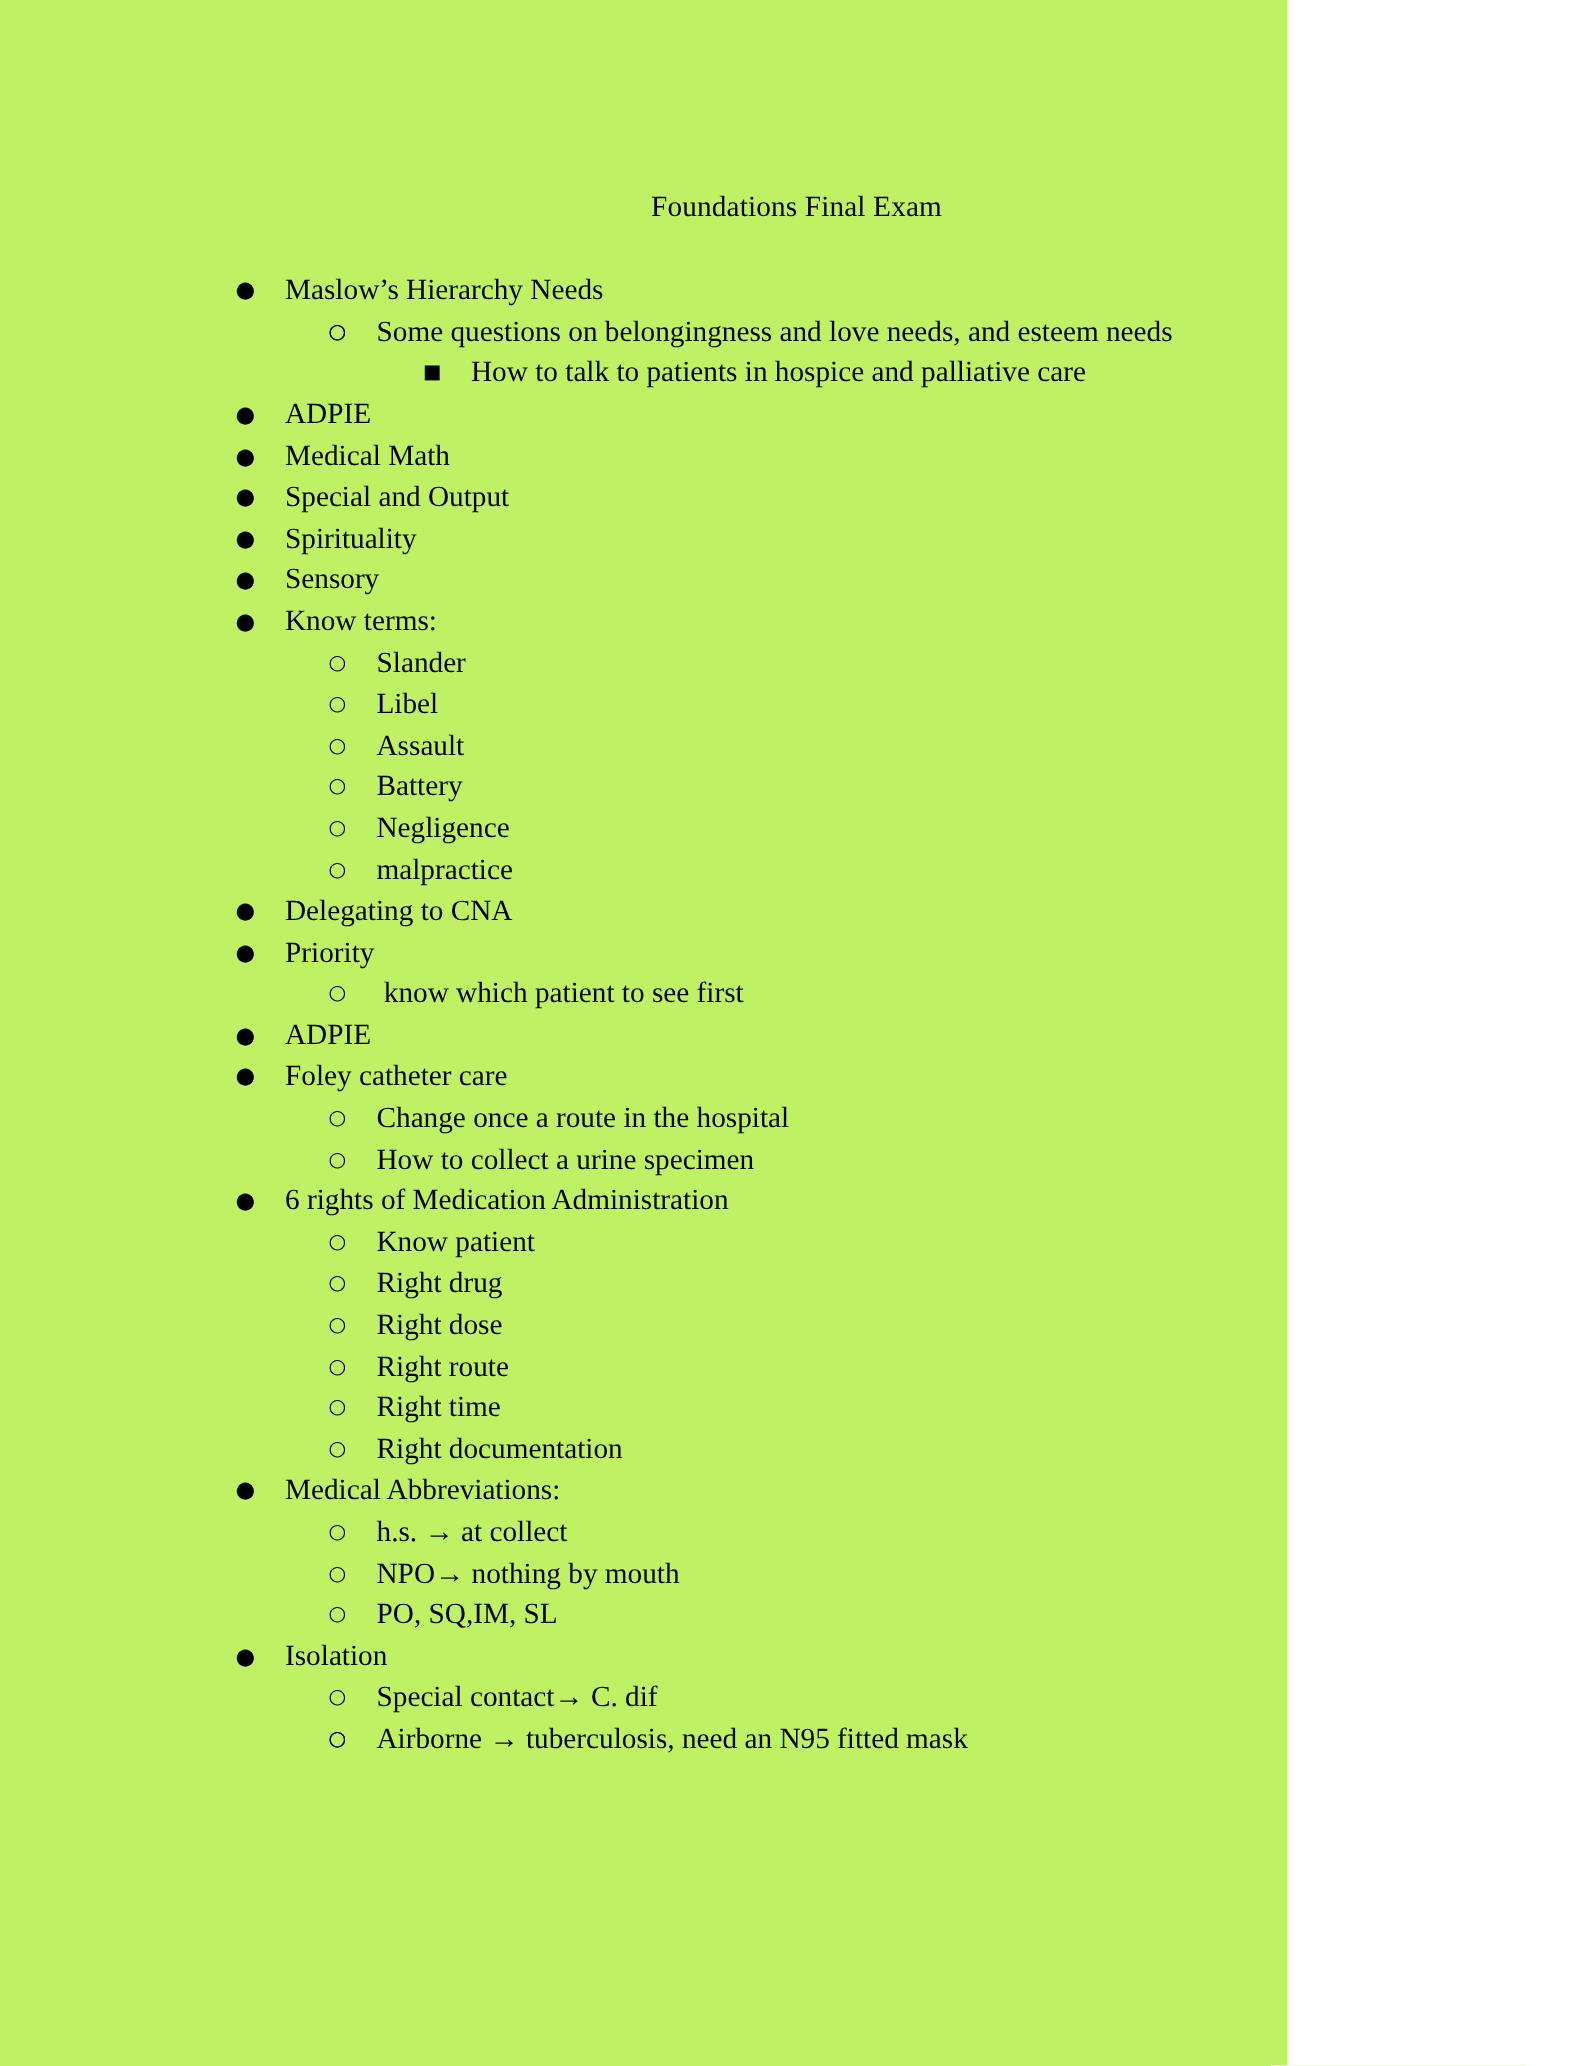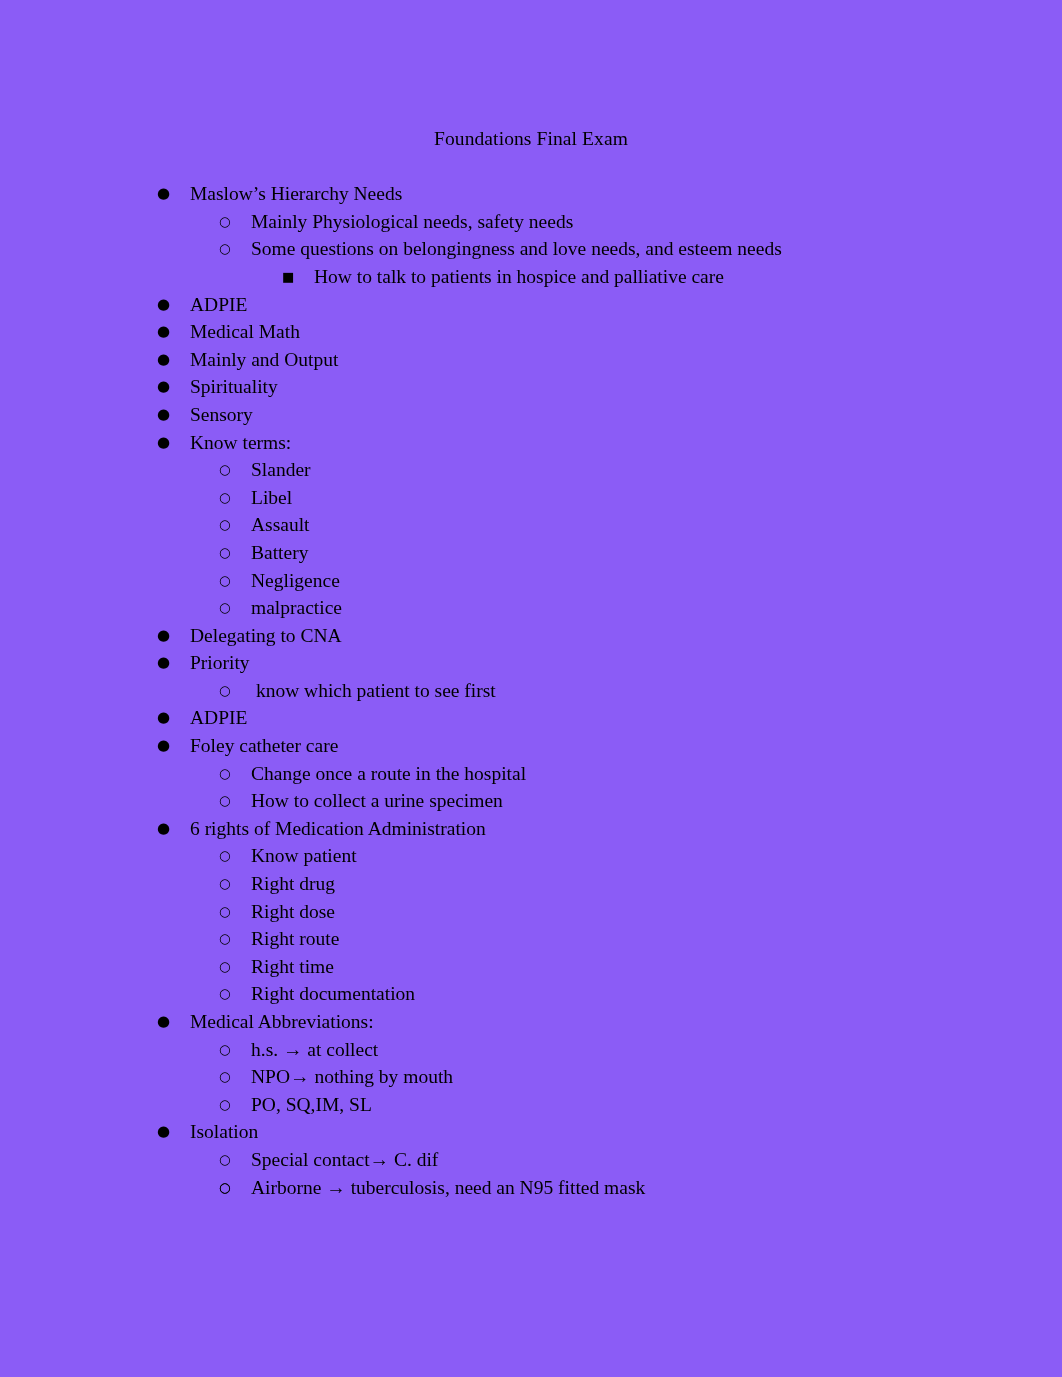--- a/index.html
+++ b/index.html
@@ -7,23 +7,23 @@
     padding: 0;
     background: #ffffff;
   }
   body {
     font-family: "Liberation Serif", "DejaVu Serif", serif;
     color: #000000;
     -webkit-font-smoothing: antialiased;
   }
   .page {
     position: relative;
-    width: 1062px;
+    width: 858px;
     height: 1377px;
-    background: #8b5cf6;
+    background: #bef264;
     overflow: hidden;
   }
   .doc-body {
     position: absolute;
     left: 0;
     top: 0;
     width: 1062px;
   }
   .doc-title {
     text-align: center;
@@ -103,26 +103,26 @@
 
 <div class="page">
   <div class="doc-body">
 
     <div class="doc-title">Foundations Final Exam</div>
 
     <div class="spacer-line"></div>
 
     <ul class="outline" id="outline-list">
         <li class="item lvl1"><span class="bullet">●</span><span class="txt">Maslow’s Hierarchy Needs</span></li>
-        <li class="item lvl2"><span class="bullet">○</span><span class="txt">Mainly Physiological needs, safety needs</span></li>
+        <li class="item lvl2"><span class="bullet">○</span></li>
         <li class="item lvl2"><span class="bullet">○</span><span class="txt">Some questions on belongingness and love needs, and esteem needs</span></li>
         <li class="item lvl3"><span class="bullet">■</span><span class="txt">How to talk to patients in hospice and palliative care</span></li>
         <li class="item lvl1"><span class="bullet">●</span><span class="txt">ADPIE</span></li>
         <li class="item lvl1"><span class="bullet">●</span><span class="txt">Medical Math</span></li>
-        <li class="item lvl1"><span class="bullet">●</span><span class="txt">Mainly and Output</span></li>
+        <li class="item lvl1"><span class="bullet">●</span><span class="txt">Special and Output</span></li>
         <li class="item lvl1"><span class="bullet">●</span><span class="txt">Spirituality</span></li>
         <li class="item lvl1"><span class="bullet">●</span><span class="txt">Sensory</span></li>
         <li class="item lvl1"><span class="bullet">●</span><span class="txt">Know terms:</span></li>
         <li class="item lvl2"><span class="bullet">○</span><span class="txt">Slander</span></li>
         <li class="item lvl2"><span class="bullet">○</span><span class="txt">Libel</span></li>
         <li class="item lvl2"><span class="bullet">○</span><span class="txt">Assault</span></li>
         <li class="item lvl2"><span class="bullet">○</span><span class="txt">Battery</span></li>
         <li class="item lvl2"><span class="bullet">○</span><span class="txt">Negligence</span></li>
         <li class="item lvl2"><span class="bullet">○</span><span class="txt">malpractice</span></li>
         <li class="item lvl1"><span class="bullet">●</span><span class="txt">Delegating to CNA</span></li>

